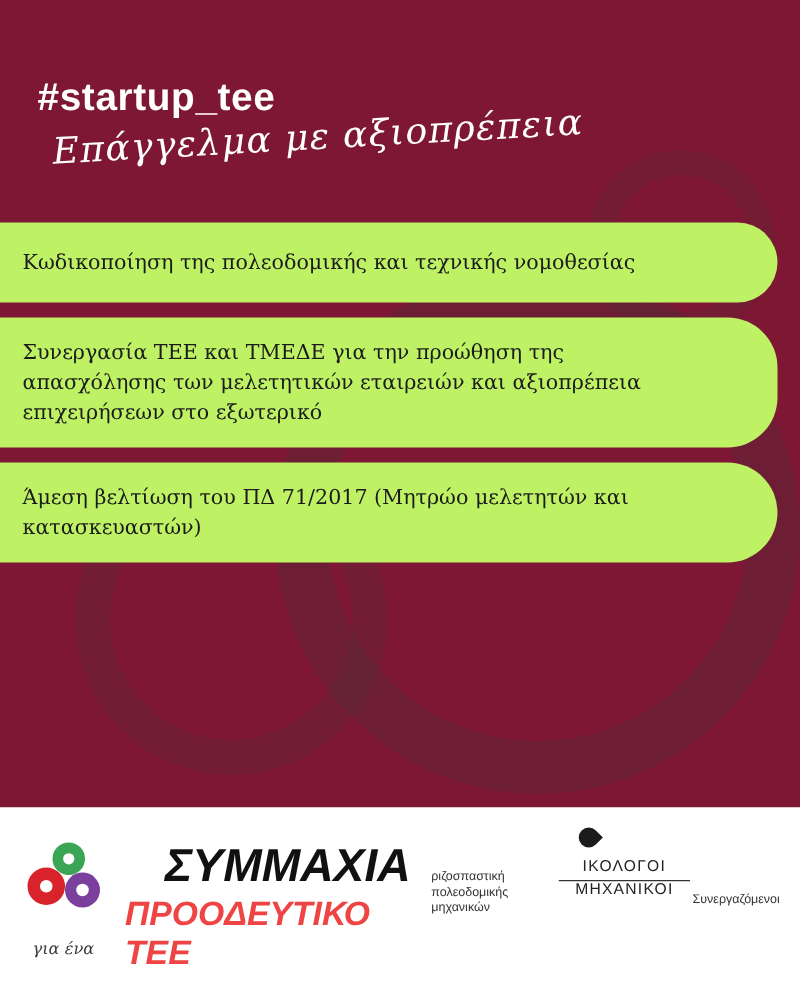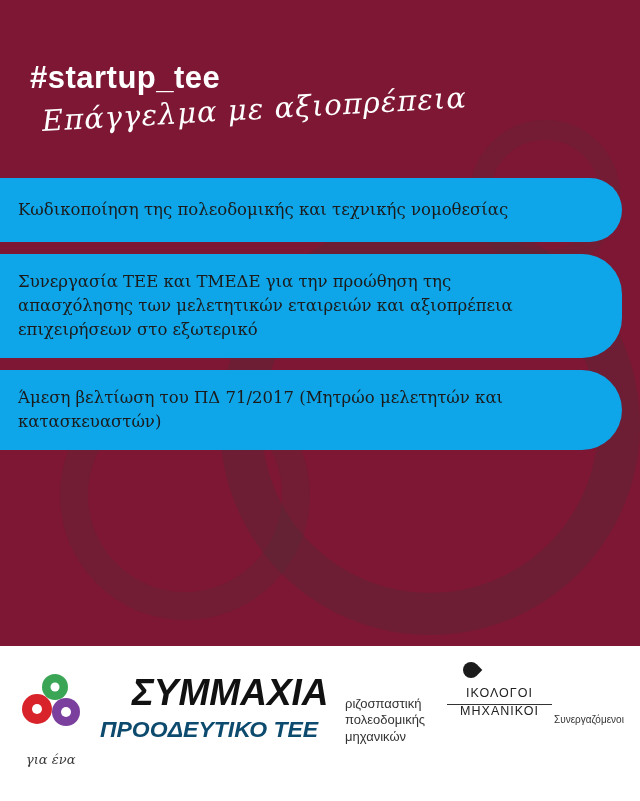--- a/index.html
+++ b/index.html
@@ -81,21 +81,21 @@
   }
 
   .bullets {
     position: absolute;
     left: 0;
     top: 178px;
     width: 640px;
   }
   .bullet {
     position: relative;
-    background: #0ea5e9;
+    background: #bef264;
     border-top-right-radius: 40px;
     border-bottom-right-radius: 40px;
     margin-bottom: 12px;
     padding: 16px 55px 16px 18px;
     box-sizing: border-box;
     width: 622px;
     color: #1b1b1b;
     font-family: "DejaVu Serif", serif;
     font-size: 16.5px;
     line-height: 1.45;
@@ -158,35 +158,35 @@
     font-weight: bold;
     font-style: italic;
     color: #111111;
     letter-spacing: 0px;
     margin-left: 32px;
   }
   .proodeftiko {
     position: absolute;
     left: 78px;
     top: 48px;
-    font-size: 23px;
+    font-size: 27px;
     font-weight: bold;
     font-style: italic;
-    color: #0c4a6e;
+    color: #ef4444;
     letter-spacing: 0px;
   }
 
   .partner-1 {
     position: absolute;
     left: 345px;
     top: 50px;
     width: 90px;
     text-align: left;
     color: #333333;
-    font-size: 13px;
+    font-size: 10px;
     line-height: 1.25;
   }
   .partner-1 .p1-line { white-space: nowrap; }
   .partner-2 {
     position: absolute;
     left: 447px;
     top: 38px;
     width: 105px;
     text-align: center;
     color: #222222;

